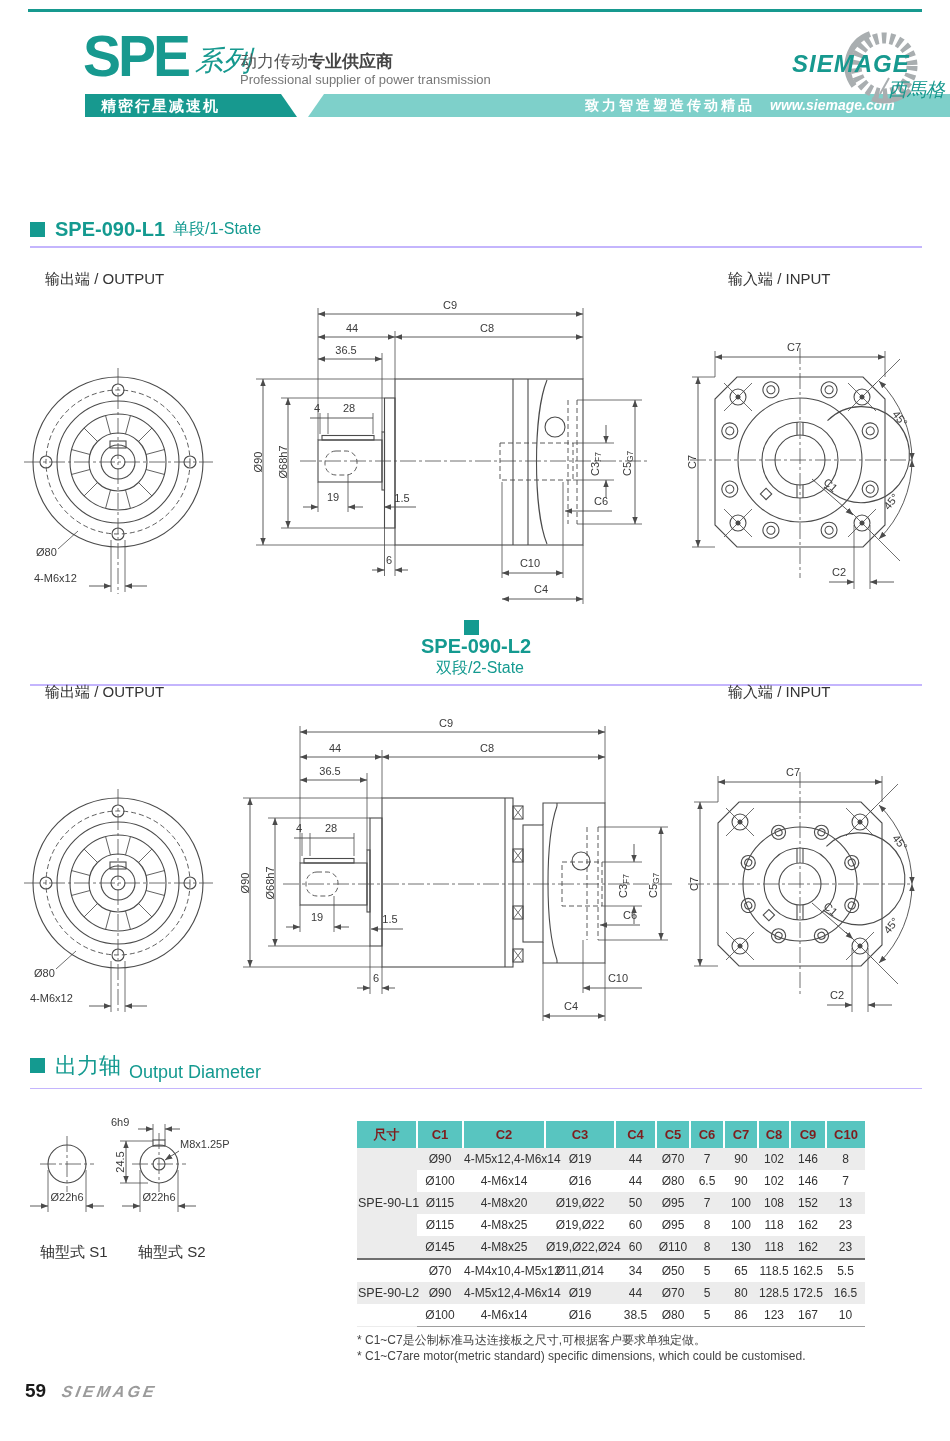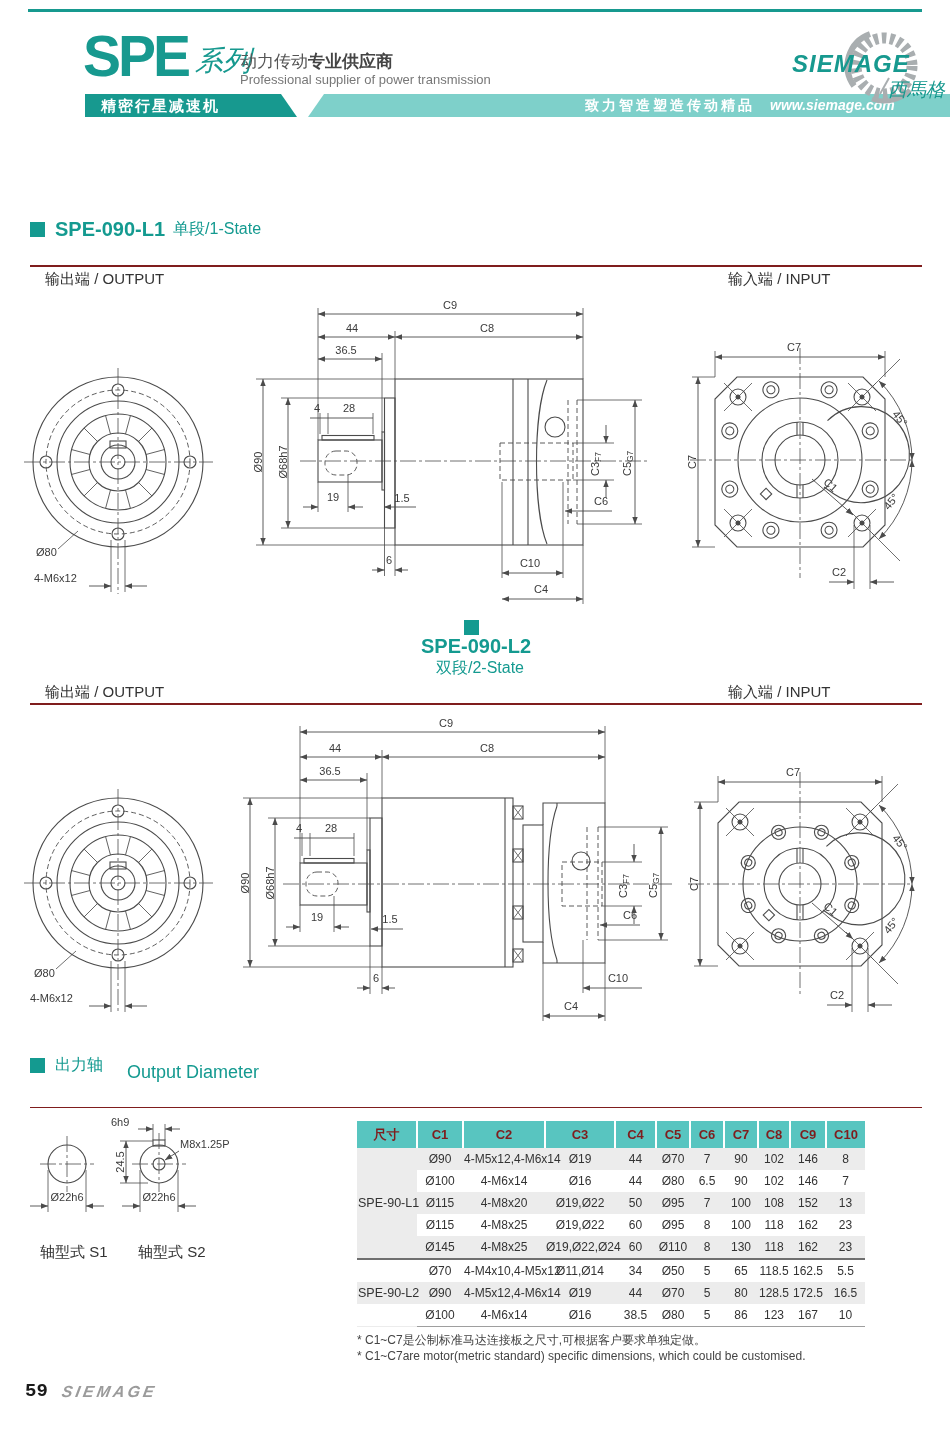--- a/index.html
+++ b/index.html
@@ -20,25 +20,25 @@
   .banner-light{left:298px;top:94px;width:652px;height:23px;background:#7ed0ca;
       clip-path:polygon(26px 0,100% 0,100% 100%,10px 100%);}
   .banner-slogan{left:287px;top:3px;position:absolute;color:#fff;font-size:14px;font-weight:700;letter-spacing:3px;}
   .banner-site{left:472px;top:3px;position:absolute;color:#fff;font-size:14px;font-weight:700;font-style:italic;}
   .brandlogo{left:788px;top:20px;width:160px;height:96px;}
   .brand-name{font:italic 700 24px "Liberation Sans",sans-serif;fill:#17998f;letter-spacing:1px;}
   .brand-zh{font:italic 19px "Liberation Serif",serif;fill:#17998f;}
   
   .page-title{left:30px;top:160px;font-size:23px;font-weight:700;color:#149a90;letter-spacing:1px;}
   .sec{left:30px;width:892px;display:flex;align-items:center;color:#149a90;
-       border-bottom:2px solid #7f1d1d;padding-bottom:24px;}
+       border-bottom:2px solid #c4b5fd;padding-bottom:5px;}
   .sec .sq{width:15px;height:15px;background:#149a90;margin-right:10px;flex:0 0 auto;}
   .sec .model{font-size:20px;font-weight:700;}
   .sec .stage{font-size:16px;margin-left:8px;}
-  .sec3 .zh{font-size:16px;margin-right:24px;font-family:Liberation Mono, monospace;}
+  .sec3 .zh{font-size:22px;margin-right:8px;font-family:Liberation Mono, monospace;}
   .sec3 .en{font-size:18px;margin-top:14px;}
   .iolabel{font-size:15px;color:#333;}
   .shaftlabel{font-size:15px;color:#333;}
   
   .ln{stroke:#4b4b4b;fill:none;stroke-width:1.1;}
   .thin{stroke:#4b4b4b;fill:none;stroke-width:0.8;}
   .dash{stroke:#4b4b4b;fill:none;stroke-width:0.9;stroke-dasharray:5 3;}
   .cl{stroke:#4b4b4b;fill:none;stroke-width:0.8;stroke-dasharray:16 3 3 3;}
   .dim{stroke:#4b4b4b;fill:none;stroke-width:0.9;}
   text.t{font:11px "Liberation Sans",sans-serif;fill:#3a3a3a;}
@@ -50,21 +50,21 @@
       padding:0;border-left:2px solid #fff;}
   table.dims thead th:first-child{border-left:none;}
   table.dims tbody td{font-size:12px;color:#333;text-align:center;height:22px;padding:0 1px;white-space:nowrap;}
   table.dims tr.alt td{background:#ececec;}
   table.dims td.grp{font-size:12.5px;}
   table.dims td.grp1{background:repeating-linear-gradient(to bottom,#ececec 0 22px,#ffffff 22px 44px);}
   table.dims td.grp2{background:repeating-linear-gradient(to bottom,#ffffff 0 22px,#ececec 22px 44px);}
   table.dims tr.sep td{border-top:2px solid #6f6f6f;}
   table.dims tbody tr:last-child td{border-bottom:1px solid #9e9e9e;}
   .footnote{left:357px;top:1332px;font-size:12px;color:#444;line-height:16px;}
-  .pageno{left:25px;top:1380px;font-size:19px;font-weight:700;color:#1a1a1a;font-family:Liberation Mono, monospace;}
+  .pageno{left:25px;top:1380px;font-size:19px;font-weight:700;color:#1a1a1a;}
   .footbrand{left:62px;top:1383px;font-size:16px;font-weight:700;font-style:italic;color:#9b9b9b;
       letter-spacing:3px;transform:skewX(-10deg);}
 </style>
 </head>
 <body>
 
 <div class="page">
 
   <div class="abs toprule"></div>
   <div class="abs spe-logo">

